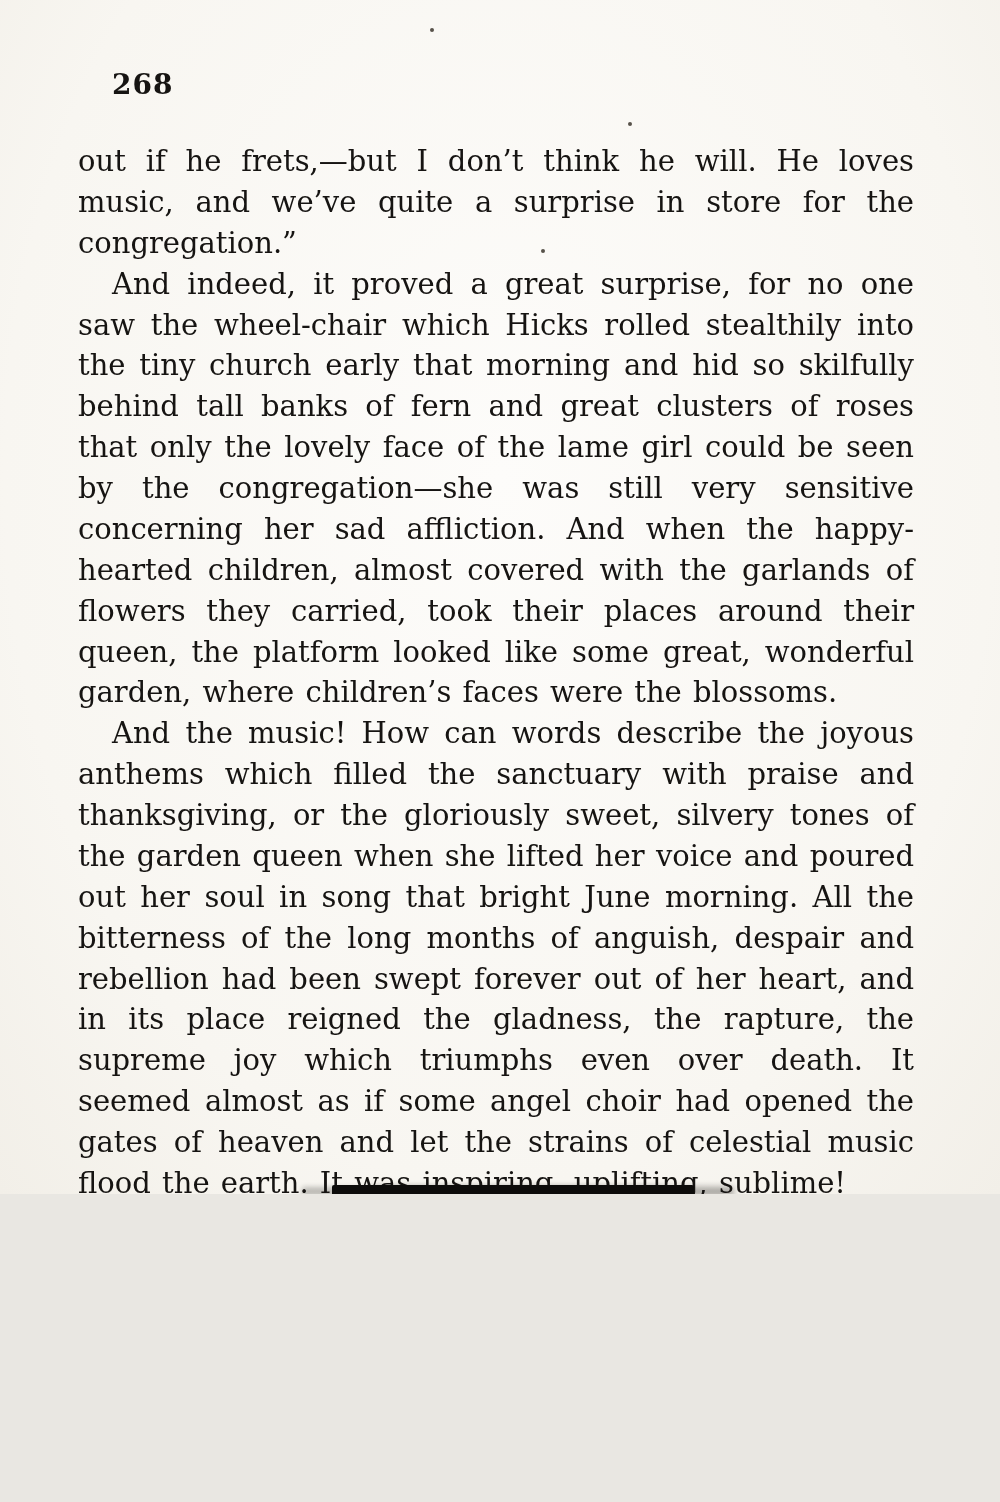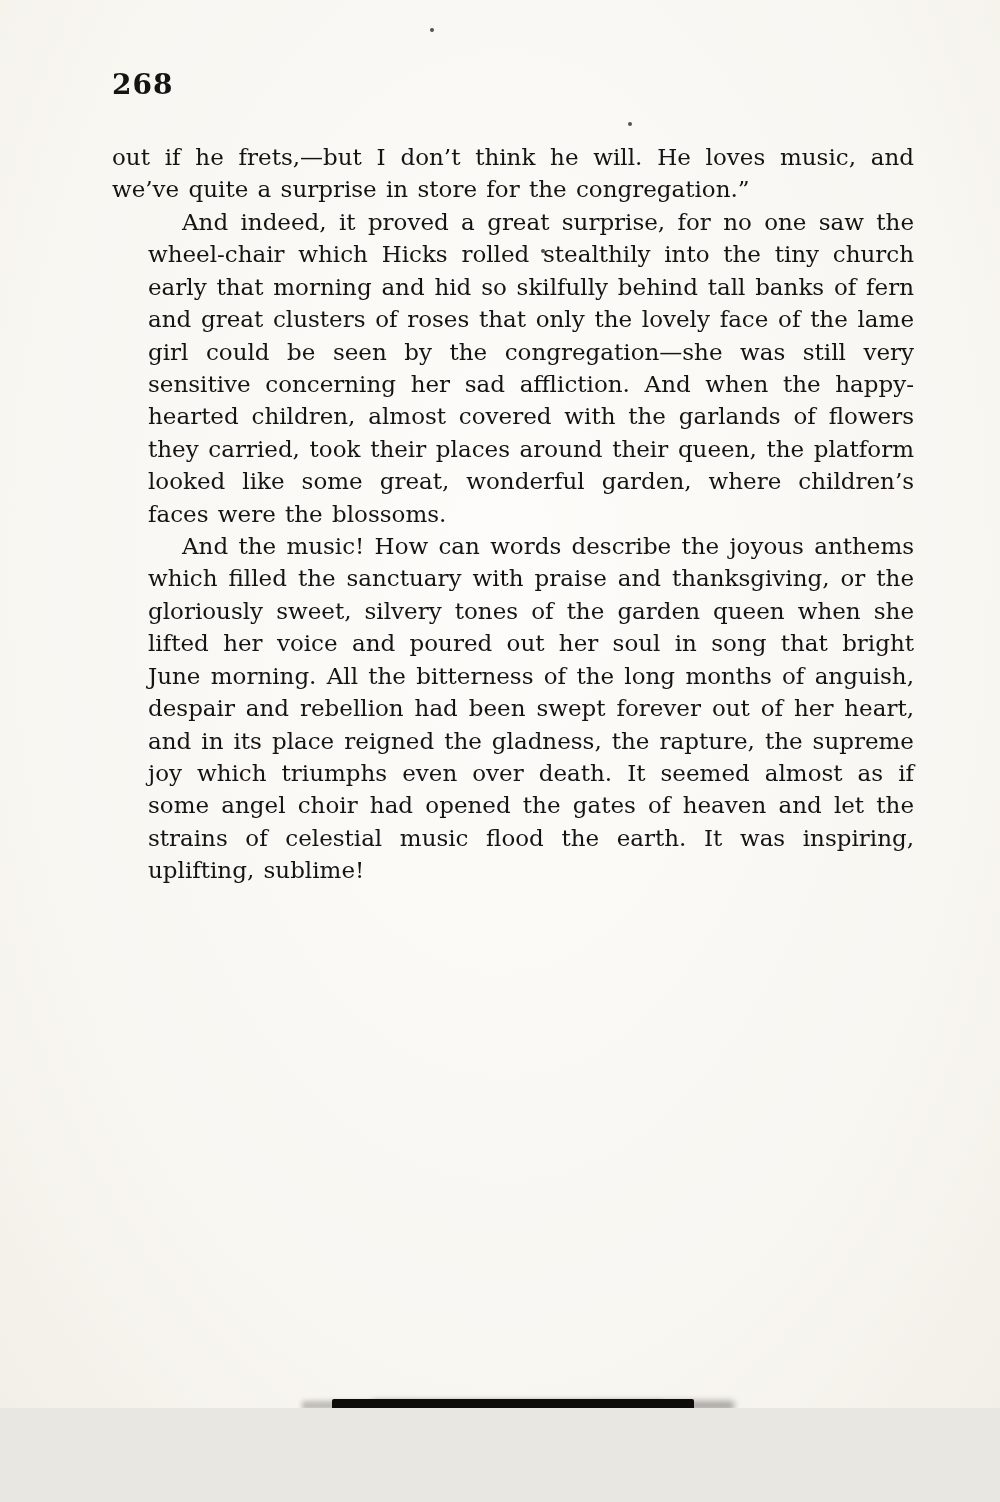--- a/index.html
+++ b/index.html
@@ -3,21 +3,21 @@
 <meta charset="utf-8">
 <style>
   html, body {
     margin: 0;
     padding: 0;
     background: #e9e7e2;
   }
   .page {
     position: relative;
     width: 1000px;
-    height: 1408px;
+    height: 1194px;
     margin: 0 auto;
     background: #fbfaf7;
     background-image: radial-gradient(ellipse at 50% 40%, #fdfcfa 0%, #f8f6f1 70%, #f2efe8 100%);
     overflow: hidden;
     font-family: "DejaVu Serif", "Liberation Serif", serif;
     color: #161412;
   }
   .header {
     display: grid;
     grid-template-columns: 1fr auto 1fr;
@@ -30,33 +30,32 @@
     justify-self: start;
     letter-spacing: 1px;
   }
   .title {
     justify-self: center;
     letter-spacing: 3px;
     word-spacing: 8px;
   }
   .header-spacer { justify-self: end; }
   .body-text {
-    padding: 40px 86px 0 112px;
-    font-size: 23px;
+    padding: 40px 86px 0 78px;
+    font-size: 29px;
     line-height: 1.41;
     text-align: justify;
     text-align-last: left;
   }
   .para {
     margin: 0;
     word-spacing: 2px;
   }
   .para.indent {
     text-indent: 34px;
-    margin-left: 36px;
   }
   .scan-speck {
     position: absolute;
     background: #57524a;
     border-radius: 50%;
   }
   .speck-1 { left: 430px; top: 28px; width: 4px; height: 4px; }
   .speck-2 { left: 628px; top: 122px; width: 4px; height: 4px; }
   .speck-3 { left: 541px; top: 249px; width: 4px; height: 4px; }
   .speck-4 { left: 457px; top: 1440px; width: 4px; height: 3px; }

